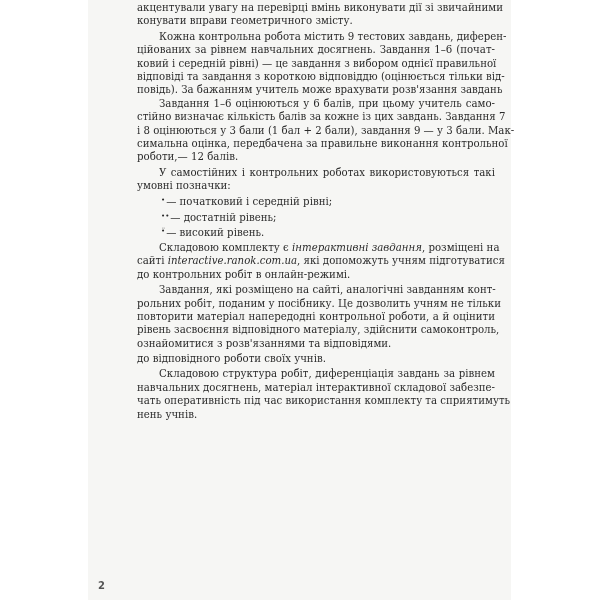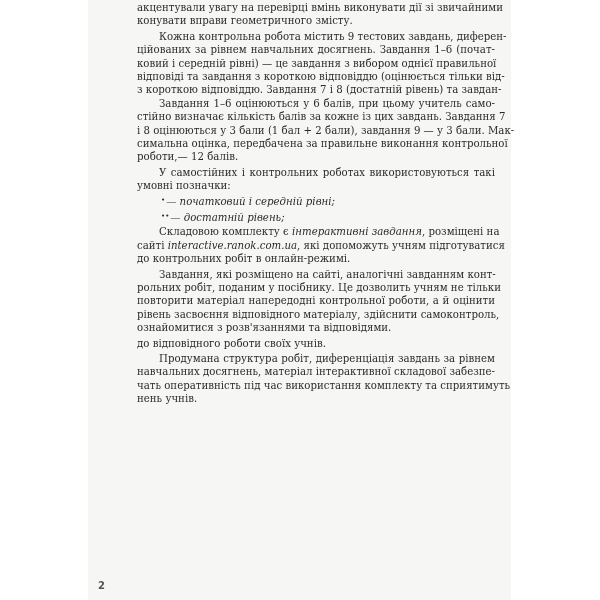--- a/index.html
+++ b/index.html
@@ -49,21 +49,20 @@
       padding-left: 24px;
       height: 15.5px;
       white-space: nowrap;
     }
     .legend-line .marker {
       font-size: 7px;
       vertical-align: 3px;
       margin-right: 1px;
     }
     em, .ital {
-      font-style: italic;
     }
     .page-number {
       position: absolute;
       left: 98px;
       top: 580px;
       font-family: "DejaVu Sans", "Liberation Sans", sans-serif;
       font-size: 10px;
       font-weight: bold;
       color: #555;
     }
@@ -79,41 +78,42 @@
     <span class="line">акцентували увагу на перевірці вмінь виконувати дії зі звичайними</span>
     <span class="line last">конувати вправи геометричного змісту.</span>
   </div>
   <div class="gap"></div>
 
   <div>
     <span class="line indent">Кожна контрольна робота містить 9 тестових завдань, диферен-</span>
     <span class="line">ційованих за рівнем навчальних досягнень. Завдання 1–6 (почат-</span>
     <span class="line">ковий і середній рівні) — це завдання з вибором однієї правильної</span>
     <span class="line">відповіді та завдання з короткою відповіддю (оцінюється тільки від-</span>
-    <span class="line">з короткою відповіддю. Завдання 7 і 8 (достатній рівень) та завдан-</span>
+    <span class="line">повідь). За бажанням учитель може врахувати розв'язання завдань</span>
   </div>
 
   <div>
     <span class="line indent">Завдання 1–6 оцінюються у 6 балів, при цьому учитель само-</span>
     <span class="line">стійно визначає кількість балів за кожне із цих завдань. Завдання 7</span>
     <span class="line">і 8 оцінюються у 3 бали (1 бал + 2 бали), завдання 9 — у 3 бали. Мак-</span>
     <span class="line">симальна оцінка, передбачена за правильне виконання контрольної</span>
     <span class="line last">роботи,— 12 балів.</span>
   </div>
   <div class="gap"></div>
 
   <div>
     <span class="line indent">У самостійних і контрольних роботах використовуються такі</span>
     <span class="line last">умовні позначки:</span>
   </div>
   <div class="gap"></div>
 
   <div>
     <span class="legend-line"><span class="marker">•</span><span class="ital">— початковий і середній рівні;</span></span>
     <span class="legend-line"><span class="marker">••</span><span class="ital">— достатній рівень;</span></span>
+    <span class="legend-line"><span class="marker">•̈</span><span class="ital">— високий рівень.</span></span>
   </div>
 
   <div>
     <span class="line indent"><span>Складовою комплекту є </span><em>інтерактивні завдання</em><span>, розміщені на</span></span>
     <span class="line"><span>сайті </span><em>interactive.ranok.com.ua</em><span>, які допоможуть учням підготуватися</span></span>
     <span class="line last">до контрольних робіт в онлайн-режимі.</span>
   </div>
   <div class="gap"></div>
 
   <div>
@@ -124,20 +124,20 @@
     <span class="line last">ознайомитися з розв'язаннями та відповідями.</span>
   </div>
   <div class="gap"></div>
 
   <div>
     <span class="line last">до відповідного роботи своїх учнів.</span>
   </div>
   <div class="gap"></div>
 
   <div>
-    <span class="line indent">Продумана структура робіт, диференціація завдань за рівнем</span>
+    <span class="line indent">Складовою структура робіт, диференціація завдань за рівнем</span>
     <span class="line">навчальних досягнень, матеріал інтерактивної складової забезпе-</span>
     <span class="line">чать оперативність під час використання комплекту та сприятимуть</span>
     <span class="line last">нень учнів.</span>
   </div>
 </div>
 
 <div class="page-number">2</div>
 
 </body></html>

